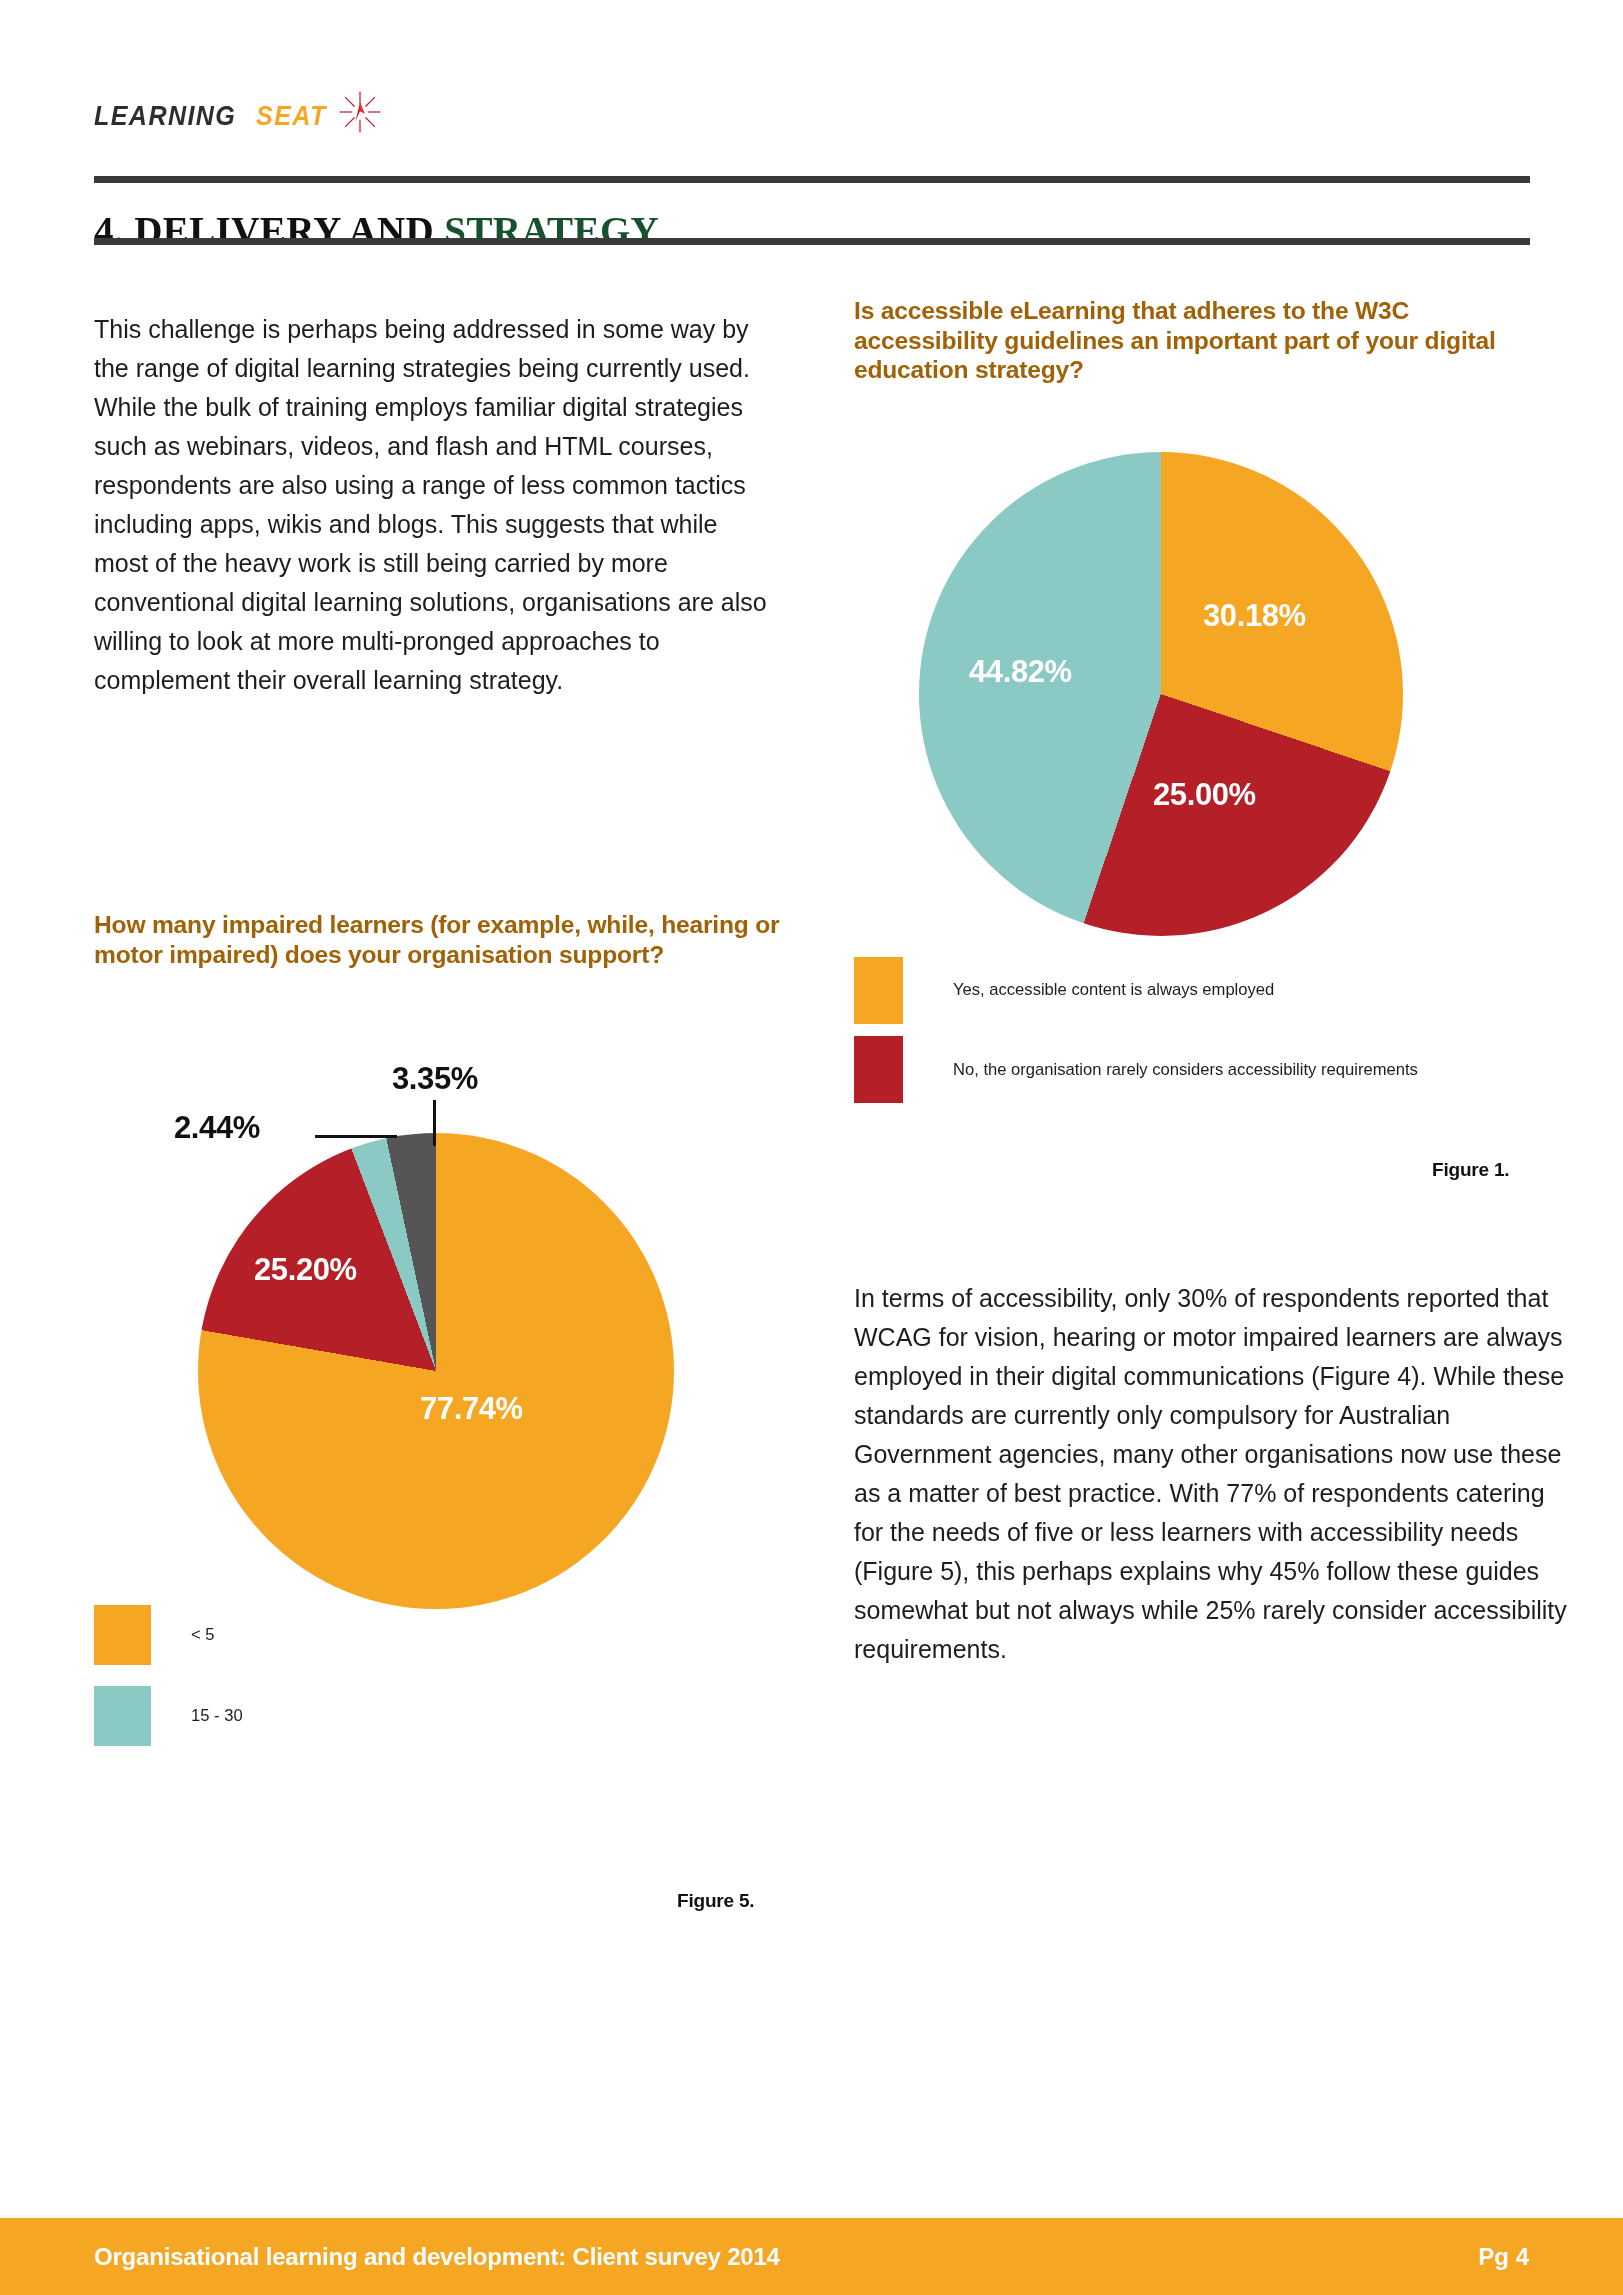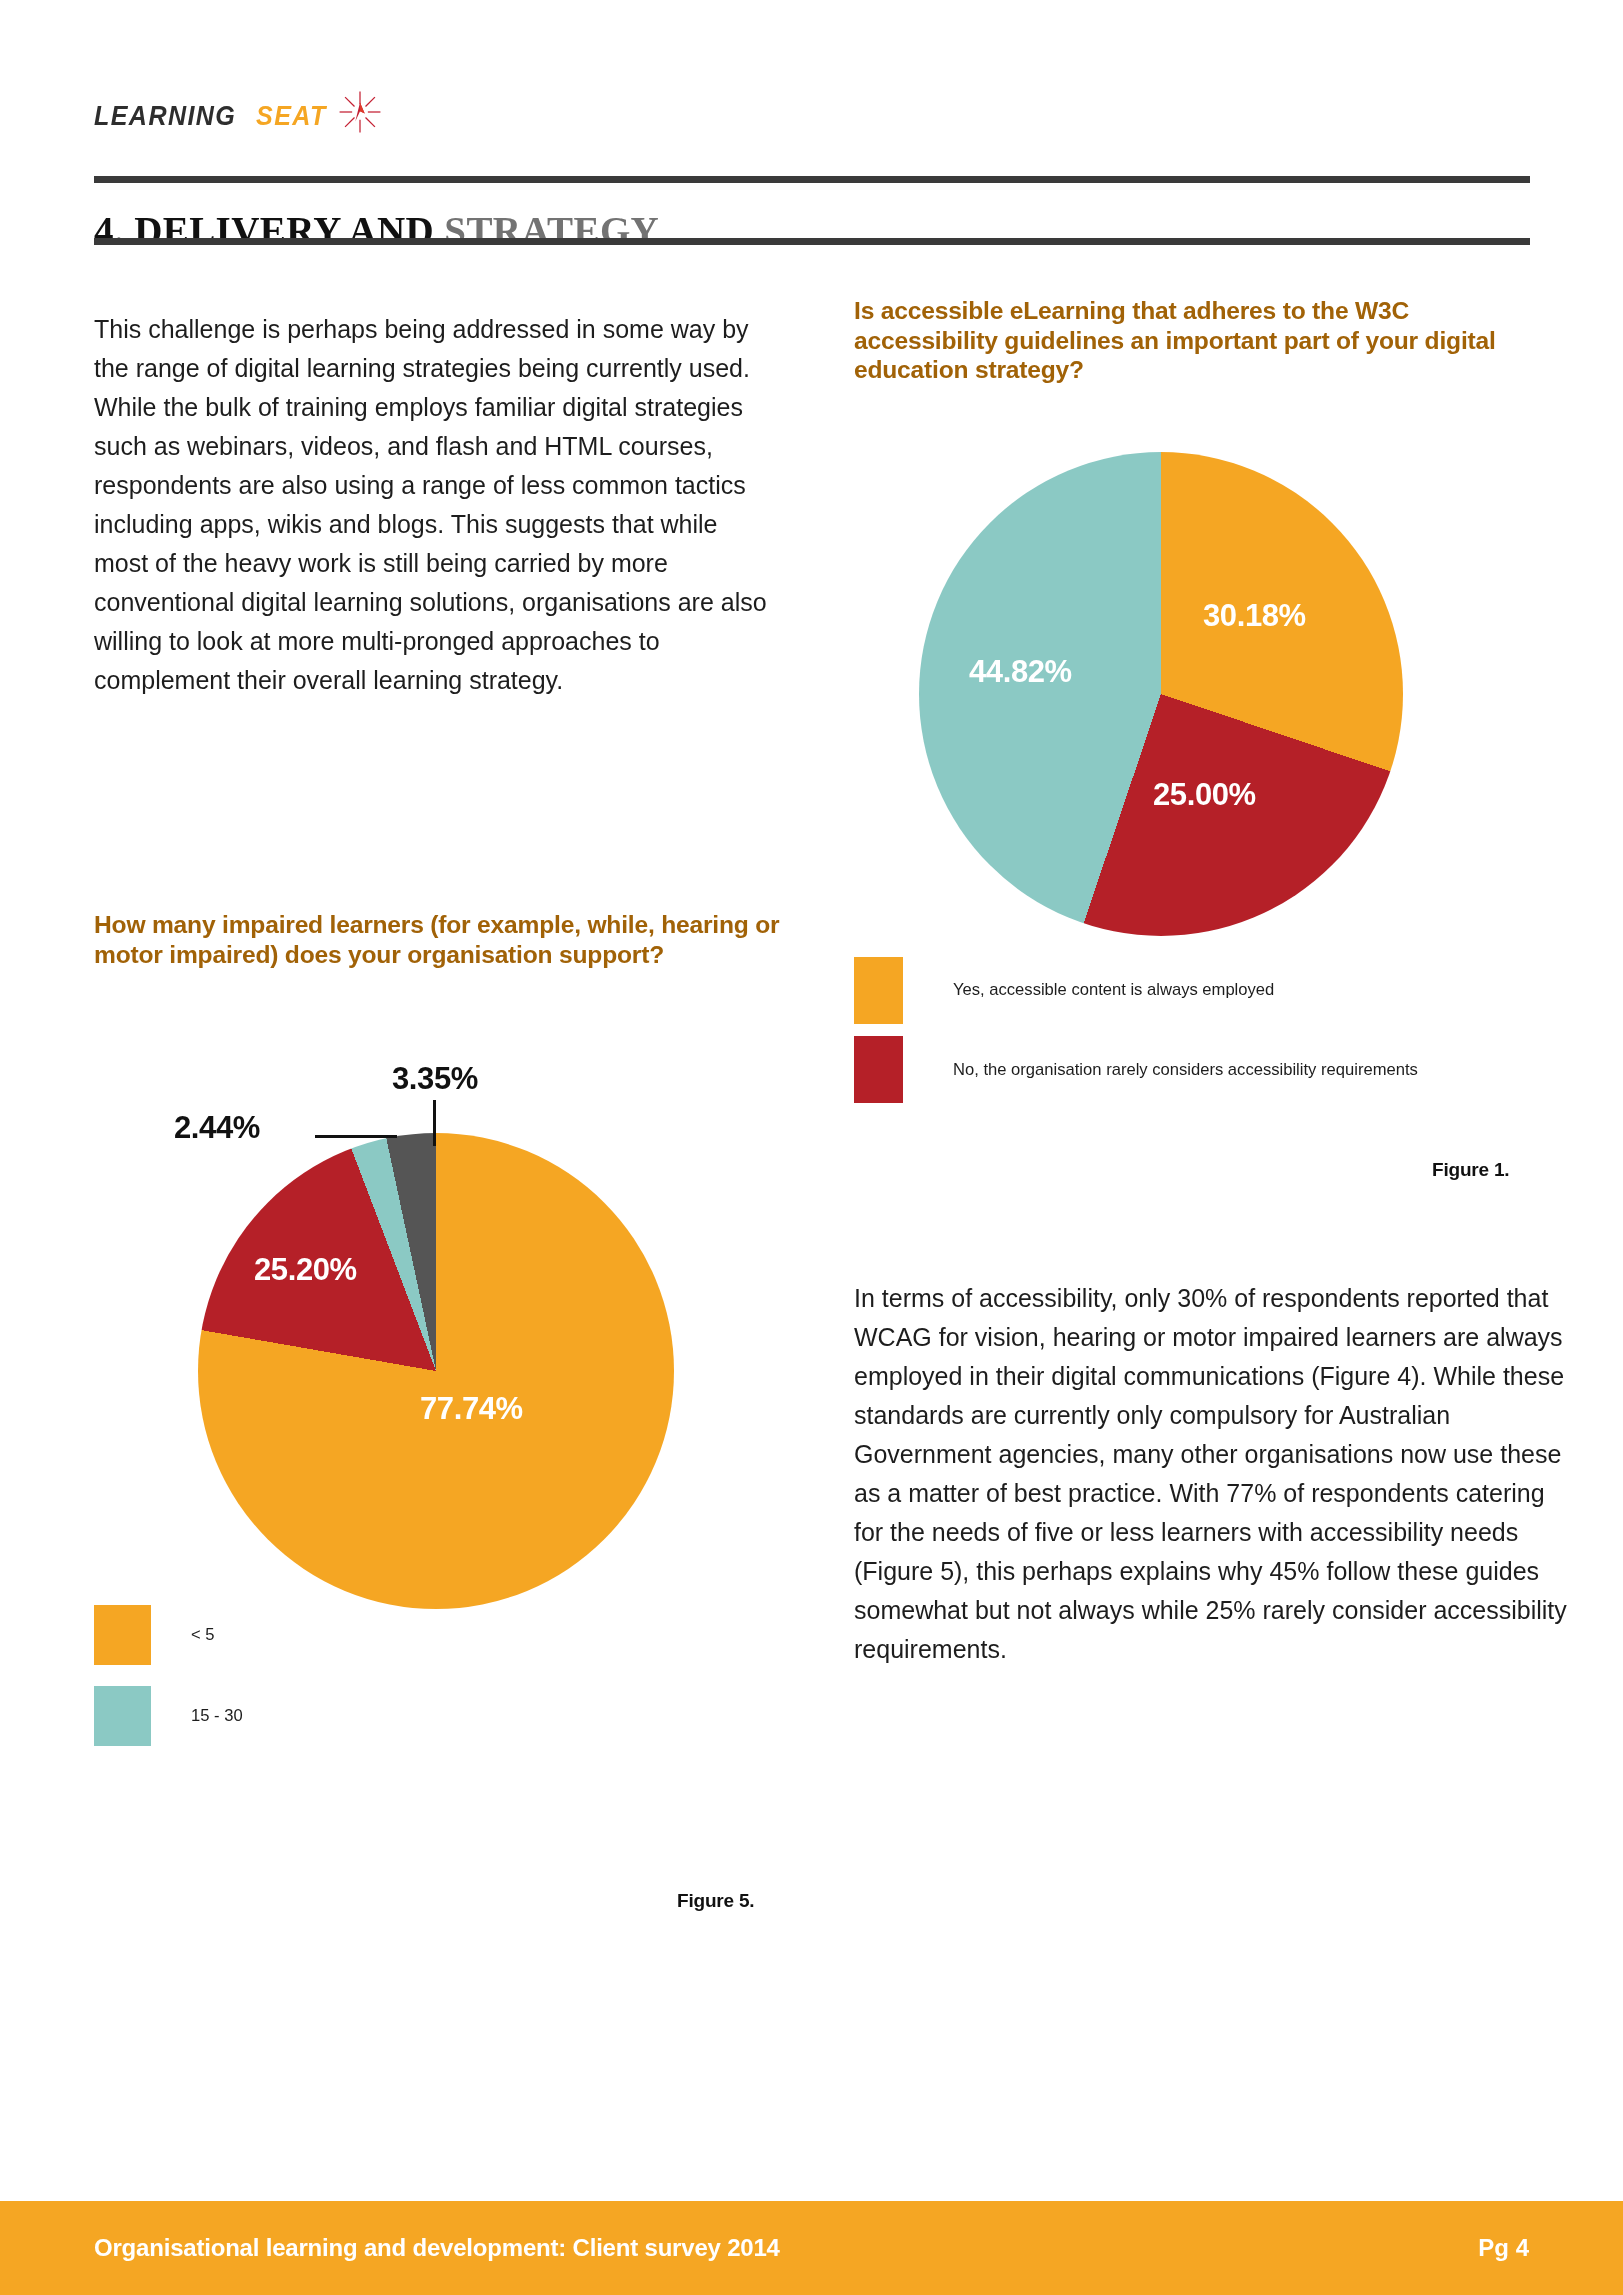--- a/index.html
+++ b/index.html
@@ -32,21 +32,21 @@
   
   .rule { position:absolute; left:94px; width:1436px; height:7.1px; background:#3a3a3a; }
   .rule-top { top:176px; }
   .rule-bot { top:238px; }
   .page-title {
     position:absolute; left:94px; top:185px; width:1436px;
     font-family:"Liberation Serif", serif;
     font-weight:bold; font-size:39px; letter-spacing:0.4px;
     color:#111; line-height:1; white-space:nowrap;
   }
-  .page-title .accent { color:#737373; }
+  .page-title .accent { color:#14532d; }
 
   
   .col-left  { position:absolute; left:94px;  top:285px; width:674px; }
 
   .body-text {
     font-family:"Liberation Sans", sans-serif;
     font-size:25px; line-height:1.56; color:#1d1d1d;
   }
 
   .q-heading {
@@ -91,21 +91,21 @@
   .fig-caption {
     position:absolute;
     font-family:"Liberation Sans", sans-serif;
     font-weight:bold; font-size:19px; color:#111; letter-spacing:-0.2px;
   }
   #cap4 { left:1432px; top:1159px; }
   #cap5 { left:677px;  top:1890px; }
 
   
   .footer {
-    position:absolute; left:0; bottom:0; width:1623px; height:94px;
+    position:absolute; left:0; bottom:0; width:1623px; height:77px;
     background:#F5A623;
   }
   .footer-text {
     position:absolute; left:94px; top:50%; transform:translateY(-50%);
     font-family:"Liberation Sans", sans-serif;
     font-weight:bold; font-size:24px; color:#ffffff; letter-spacing:-0.2px;
   }
   .footer-page {
     position:absolute; right:94px; top:50%; transform:translateY(-50%);
     font-family:"Liberation Sans", sans-serif;

